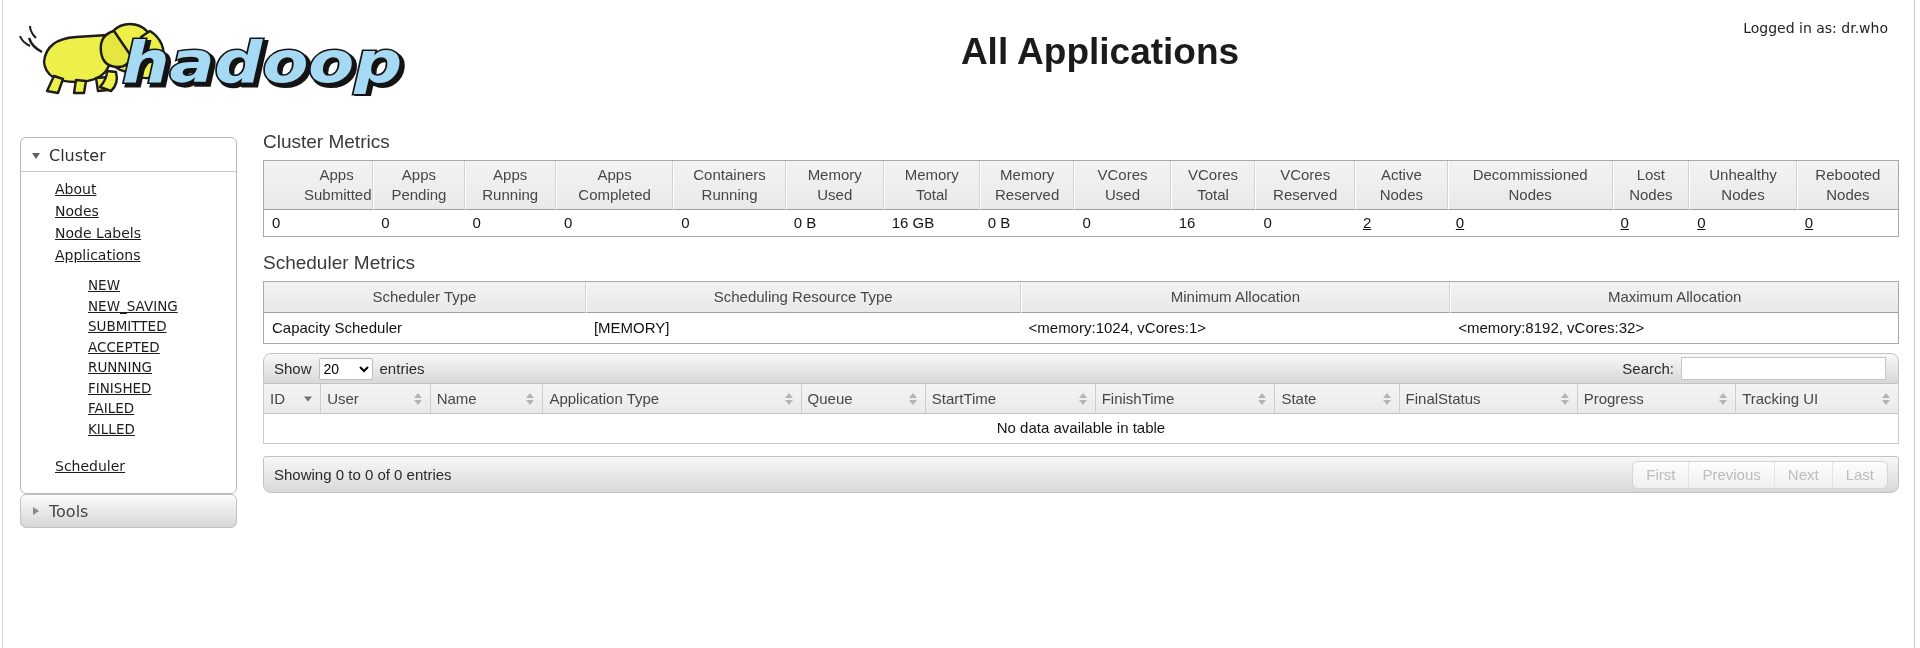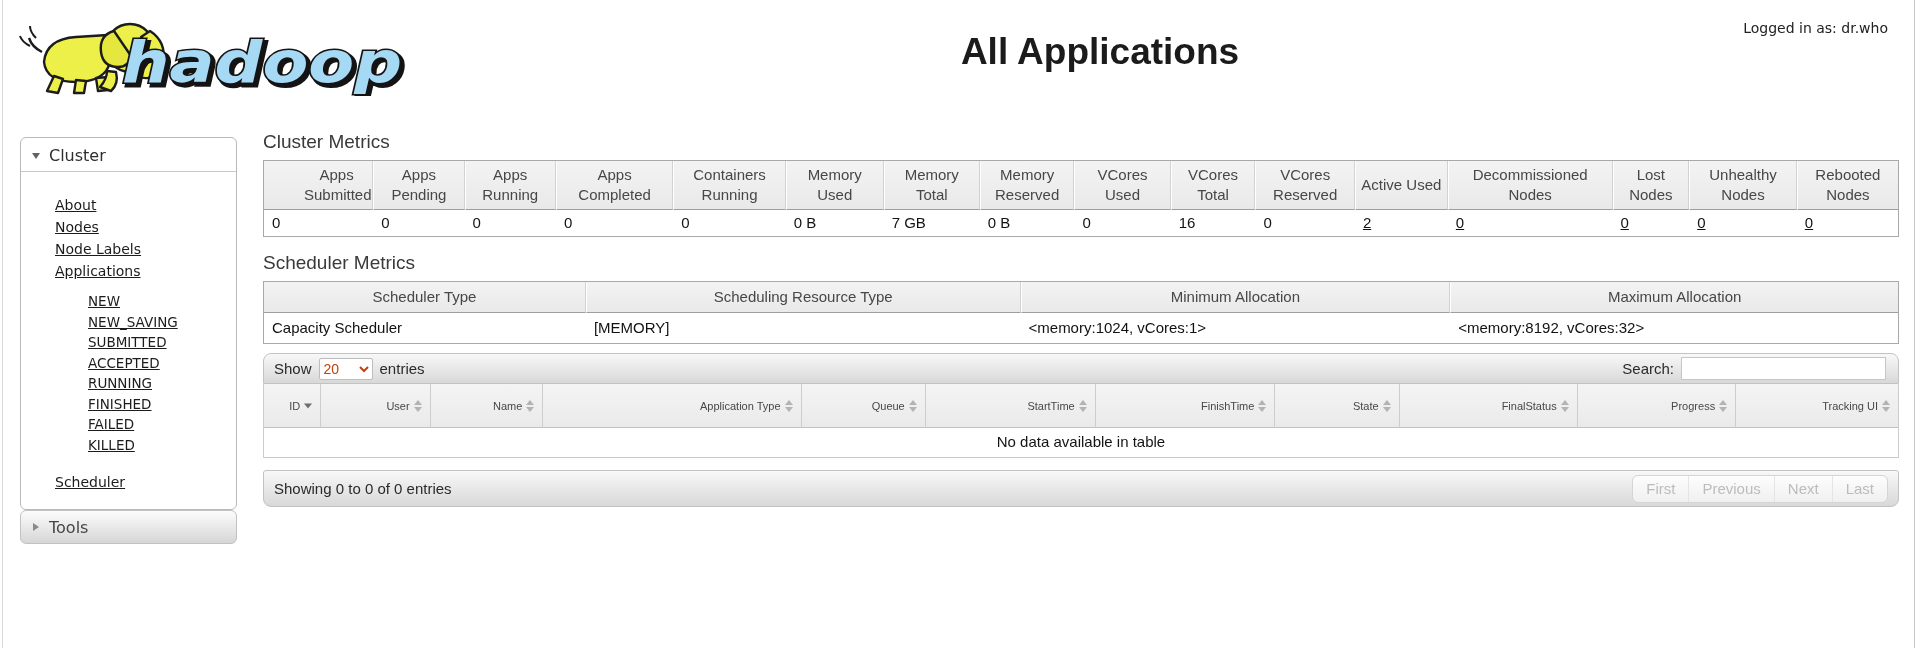--- a/index.html
+++ b/index.html
@@ -26,21 +26,21 @@
   
   .side-box { border:1px solid #b9b9b9; border-radius:6px; background:#fff; padding-bottom:16px; }
   .side-box-header { display:flex; align-items:center; gap:9px; padding:8px 11px 6px;
                      border-bottom:1px solid #c9c9c9; font-family:"DejaVu Sans", sans-serif;
                      font-size:16px; color:#2e2e2e; cursor:pointer; }
   .caret-down { width:0; height:0; border-left:4px solid transparent; border-right:4px solid transparent;
                 border-top:6px solid #636363; }
   .caret-right { width:0; height:0; border-top:4px solid transparent; border-bottom:4px solid transparent;
                  border-left:6px solid #8a8a8a; }
   .side-links, .side-sublinks { list-style:none; }
-  .side-links { margin-top:22px; padding-left:34px; }
+  .side-links { margin-top:6px; padding-left:34px; }
   .side-links li { line-height:21px; }
   .side-link { font-family:"DejaVu Sans", sans-serif; font-size:14px; color:#1c1c1c;
                text-decoration:underline; cursor:pointer; }
   .side-sublinks { margin-top:9px; padding-left:67px; }
   .side-sublinks li { line-height:19.5px; }
   .side-sublinks .side-link { font-size:13.5px; }
   .scheduler-row { margin-top:16px; padding-left:34px; line-height:21px; }
   .tools-bar { height:34px; border:1px solid #c2c2c2; border-radius:6px;
                background:linear-gradient(#fcfcfc,#d6d6d6); display:flex; align-items:center;
                gap:10px; padding:0 12px; font-family:"DejaVu Sans", sans-serif; font-size:16px;
@@ -66,29 +66,29 @@
   #sched-table td { padding:6px 2px 7px 8px; }
   .cell-link { color:#121212; text-decoration:underline; cursor:pointer; }
 
   
   .dt-wrap { margin-top:9px; }
   .dt-bar { height:31px; border:1px solid #c3c3c3; background:linear-gradient(#f8f8f8,#d8d8d8);
             display:flex; align-items:center; padding:0 10px; font-size:15px; color:#2b2b2b; }
   .dt-top { border-radius:8px 8px 0 0; justify-content:space-between; }
   .dt-left, .dt-right { display:flex; align-items:center; gap:7px; }
   .dt-select { width:54px; height:22px; font-size:14px; border:1px solid #bdbdbd; background:#fff;
-               border-radius:2px; color:#c2410c; }
+               border-radius:2px; color:#000000; }
   .dt-search { width:205px; height:23px; border:1px solid #c6c6c6; background:#fff; font-size:14px;
                padding:0 5px; margin-right:2px; }
   table.apps { width:100%; table-layout:fixed; border-collapse:separate; border-spacing:0;
                border-left:1px solid #cdcdcd; border-right:1px solid #cdcdcd; }
   table.apps th { position:relative; background:linear-gradient(#f4f4f4,#eaeaea); font-weight:normal;
-                  font-size:11px; color:#474747; text-align:right; padding:5px 20px 5px 6px;
+                  font-size:15px; color:#474747; text-align:left; padding:5px 20px 5px 6px;
                   border-right:1px solid #cdcdcd; border-bottom:1px solid #c2c2c2;
-                  white-space:nowrap; overflow:hidden; cursor:pointer; height:44px; }
+                  white-space:nowrap; overflow:hidden; cursor:pointer; height:30px; }
   table.apps th:last-child { border-right:none; }
   .sort-icon { position:absolute; right:8px; top:50%; transform:translateY(-50%);
                display:inline-flex; flex-direction:column; gap:2px; }
   .tri { width:0; height:0; border-left:4px solid transparent; border-right:4px solid transparent; }
   .tri.up { border-bottom:5px solid #b3b3b3; }
   .tri.down { border-top:5px solid #b3b3b3; }
   .tri.dark { border-top-color:#6f6f6f; }
   .apps-empty td { background:#fff; text-align:center; font-size:15px; color:#141414;
                    padding:5px 0 7px; border-bottom:1px solid #c9c9c9; }
   .dt-bottom { margin-top:12px; height:37px; border-radius:3px 3px 8px 8px;
@@ -198,36 +198,36 @@
               <th>Apps Pending</th>
               <th>Apps Running</th>
               <th>Apps Completed</th>
               <th>Containers Running</th>
               <th>Memory Used</th>
               <th>Memory Total</th>
               <th>Memory Reserved</th>
               <th>VCores Used</th>
               <th>VCores Total</th>
               <th>VCores Reserved</th>
-              <th>Active Used</th>
+              <th>Active Nodes</th>
               <th>Decommissioned Nodes</th>
               <th>Lost Nodes</th>
               <th>Unhealthy Nodes</th>
               <th>Rebooted Nodes</th>
             </tr>
           </thead>
         <tbody>
             <tr>
               <td>0</td>
               <td>0</td>
               <td>0</td>
               <td>0</td>
               <td>0</td>
               <td>0 B</td>
-              <td>7 GB</td>
+              <td>16 GB</td>
               <td>0 B</td>
               <td>0</td>
               <td>16</td>
               <td>0</td>
               <td><a class="cell-link">2</a></td>
               <td><a class="cell-link">0</a></td>
               <td><a class="cell-link">0</a></td>
               <td><a class="cell-link">0</a></td>
               <td><a class="cell-link">0</a></td>
             </tr>

